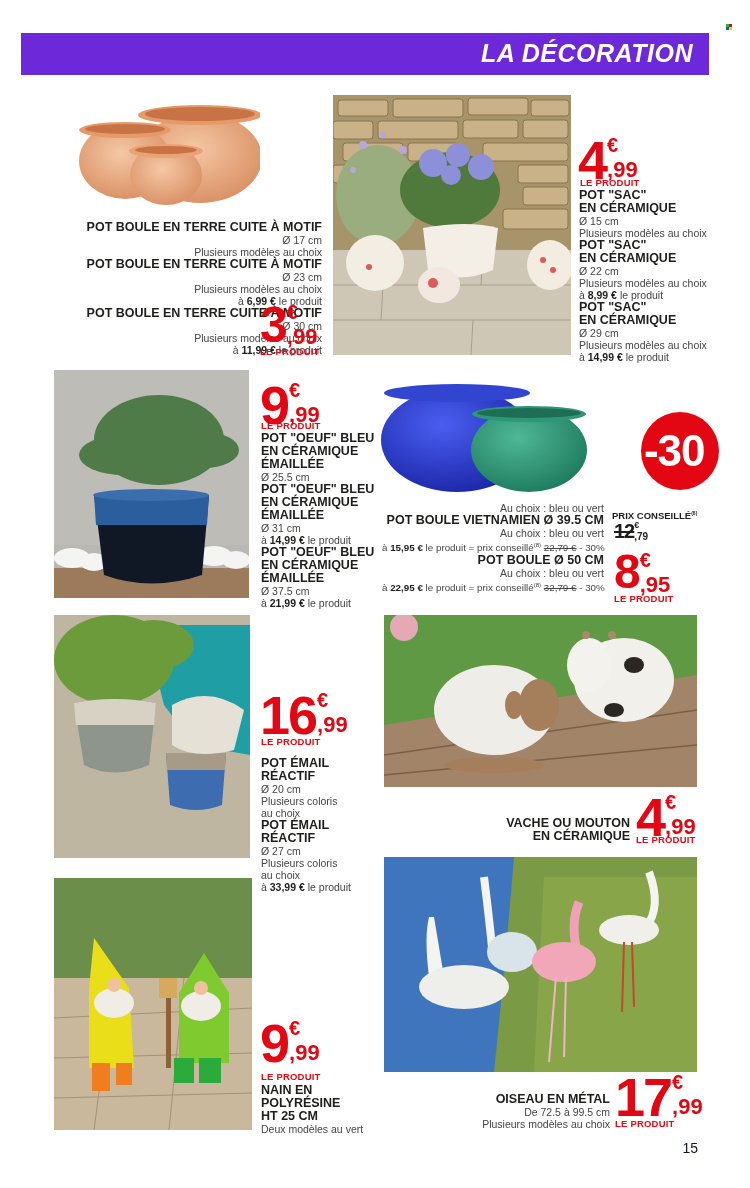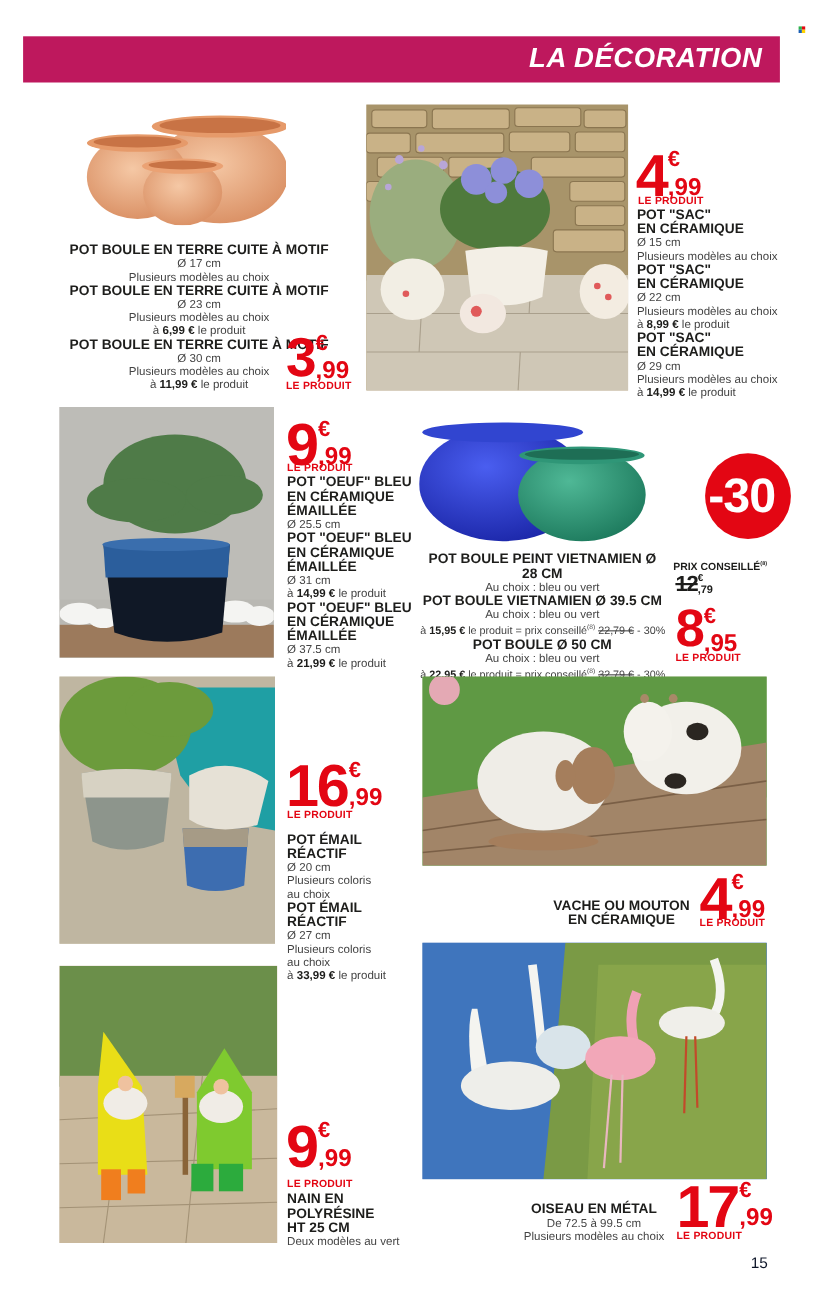--- a/index.html
+++ b/index.html
@@ -1,26 +1,26 @@
 <!DOCTYPE html>
 <html><head>
 <meta charset="utf-8">
 <style>
 *{box-sizing:border-box;margin:0;padding:0}
 body{width:750px;height:1188px;background:#fff;position:relative;overflow:hidden;font-family:"Liberation Sans","DejaVu Sans",sans-serif;color:#1d1d1b}
 .abs{position:absolute}
-.header{left:21px;top:33px;width:688px;height:42px;background:#be185d}
+.header{left:21px;top:33px;width:688px;height:42px;background:#6d28d9}
 .header-title{position:absolute;right:16px;top:6px;font-size:25px;font-weight:bold;font-style:italic;color:#fff;letter-spacing:0.5px}
 .logo-dots{left:726px;top:24px;width:6px;height:7px}
 .logo-dots span{position:absolute;width:3px;height:3px}
 .ph{position:absolute;overflow:hidden}
 .t-title{font-weight:bold;font-size:12.5px;line-height:13px;color:#1d1d1b}
 .t-sub{font-size:10.5px;line-height:12px;color:#444}
 .t-sub b{color:#1d1d1b}
-.right{text-align:center}
+.right{text-align:right}
 .price{position:absolute;color:#e30613;font-weight:bold;line-height:1}
 .price .int{font-size:54px;letter-spacing:-2px;display:inline-block;vertical-align:top}
 .price .sup{display:inline-block;vertical-align:top;position:relative;margin-left:1px}
 .price .eur{font-size:20px;display:block;line-height:20px;margin-top:2px}
 .price .cents{font-size:22px;display:block;line-height:22px;margin-top:4px}
 .le-produit{position:absolute;color:#e30613;font-weight:bold;font-size:9.5px;letter-spacing:0.2px}
 .strike{text-decoration:line-through}
 .page-num{right:52px;top:1140px;font-size:14px;color:#0f172a}
 .badge{left:641px;top:412px;width:78px;height:78px;border-radius:50%;background:#e30613;color:#fff;font-weight:bold;text-align:center}
 .badge .v{font-size:44px;line-height:78px;letter-spacing:-1px}
@@ -210,21 +210,20 @@
     <ellipse cx="76" cy="15" rx="73" ry="9" fill="#3145d0"></ellipse>
     <ellipse cx="148" cy="72" rx="58" ry="42" fill="url(#gr)"></ellipse>
     <ellipse cx="148" cy="36" rx="57" ry="8" fill="#2f9677"></ellipse>
     <ellipse cx="148" cy="35" rx="52" ry="5" fill="#1e6e55"></ellipse>
   </svg>
 </div>
 <div class="abs badge">
   <span class="v">-30</span><span class="pc">%</span>
 </div>
 <div class="abs right" style="left:382px;top:502px;width:222px">
-  <div class="t-title">POT BOULE PEINT VIETNAMIEN Ø 28 CM</div>
   <div class="t-sub">Au choix : bleu ou vert</div>
   <div class="t-title">POT BOULE VIETNAMIEN Ø 39.5 CM</div>
   <div class="t-sub">Au choix : bleu ou vert</div>
   <div class="t-sub" style="font-size:9.8px;white-space:nowrap"><span>à </span><b>15,95 €</b><span> le produit = prix conseillé</span><sup style="font-size:6px">(8)</sup> <span class="strike">22,79 €</span><span> - 30%</span></div>
   <div class="t-title">POT BOULE Ø 50 CM</div>
   <div class="t-sub">Au choix : bleu ou vert</div>
   <div class="t-sub" style="font-size:9.8px;white-space:nowrap"><span>à </span><b>22,95 €</b><span> le produit = prix conseillé</span><sup style="font-size:6px">(8)</sup> <span class="strike">32,79 €</span><span> - 30%</span></div>
 </div>
 <div class="abs" style="left:612px;top:510px;font-size:9.5px;font-weight:bold;color:#1d1d1b;white-space:nowrap"><span>PRIX CONSEILLÉ</span><sup style="font-size:5px">(8)</sup></div>
 <div class="abs" style="left:614px;top:521px;color:#1d1d1b;font-weight:bold;line-height:1">

